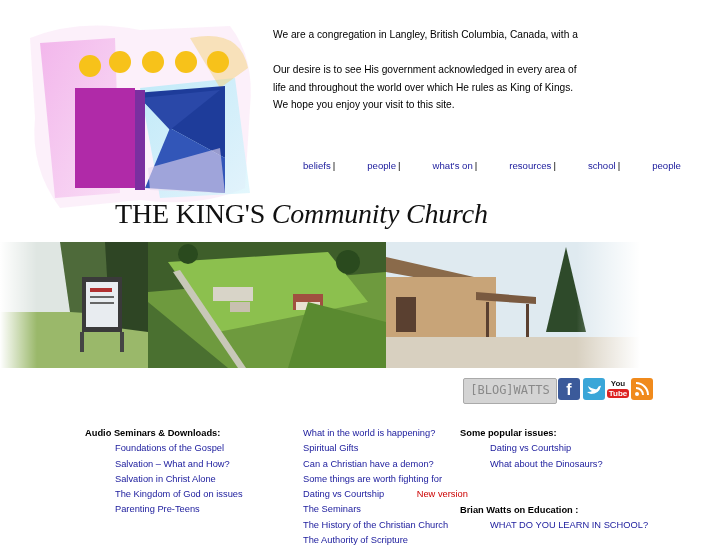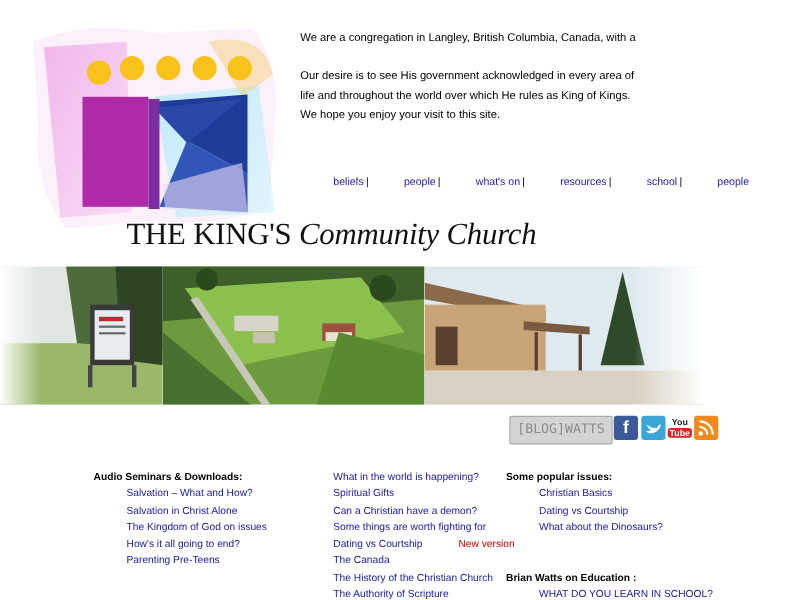--- a/index.html
+++ b/index.html
@@ -178,39 +178,38 @@
     <svg width="22" height="22" viewBox="0 0 22 22">
         <circle cx="6" cy="16" r="2" fill="#fff"></circle>
         <path d="M5 10 A7 7 0 0 1 12 17" stroke="#fff" stroke-width="2" fill="none"></path>
         <path d="M5 5 A12 12 0 0 1 17 17" stroke="#fff" stroke-width="2" fill="none"></path>
       </svg>
   </div>
 </div>
 
 <div id="col1" class="col">
   <div class="row hd">Audio Seminars &amp; Downloads:</div>
+  <div class="row"><a>Foundations of the Gospel</a></div>
   <div class="row"><a>Salvation – What and How?</a></div>
   <div class="row"><a>Salvation in Christ Alone</a></div>
   <div class="row"><a>The Kingdom of God on issues</a></div>
-  <div class="row"><a>How's it all going to end?</a></div>
   <div class="row"><a>Parenting Pre-Teens</a></div>
 </div>
 
 <div id="col2" class="col">
   <div class="row"><a>What in the world is happening?</a></div>
   <div class="row"><a>Spiritual Gifts</a></div>
   <div class="row"><a>Can a Christian have a demon?</a></div>
   <div class="row"><a>Some things are worth fighting for</a></div>
   <div class="row"><a>Dating vs Courtship</a> <a class="new">New version</a></div>
-  <div class="row"><a>The Canada</a></div>
+  <div class="row"><a>The Seminars</a></div>
   <div class="row"><a>The History of the Christian Church</a></div>
   <div class="row"><a>The Authority of Scripture</a></div>
 </div>
 
 <div id="col3" class="col">
   <div class="row hd">Some popular issues:</div>
-  <div class="row"><a>Christian Basics</a></div>
   <div class="row"><a>Dating vs Courtship</a></div>
   <div class="row"><a>What about the Dinosaurs?</a></div>
   <div class="row" style="height:31px;"></div>
   <div class="row hd">Brian Watts on Education :</div>
   <div class="row"><a>WHAT DO YOU LEARN IN SCHOOL?</a></div>
 </div>
 
 </body></html>

